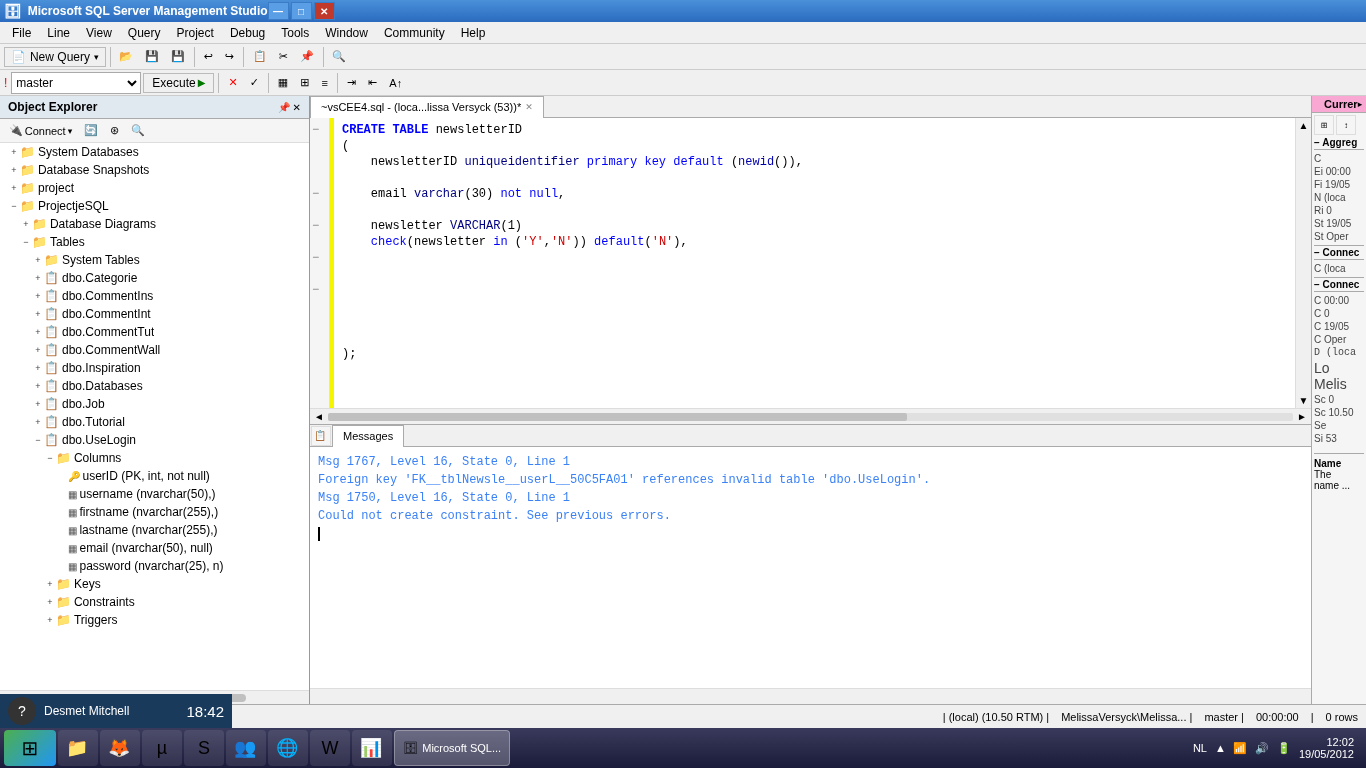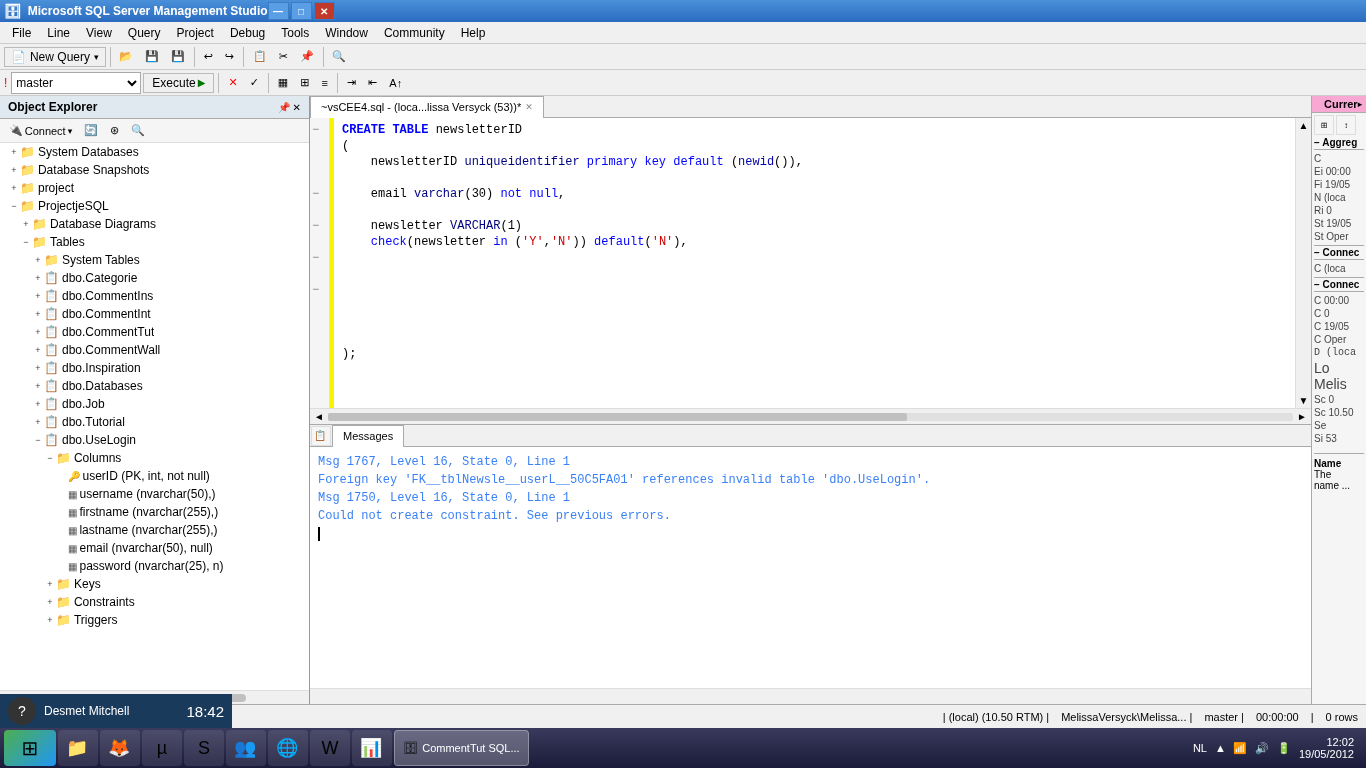--- a/index.html
+++ b/index.html
@@ -590,21 +590,21 @@
     </div>
   <div class="taskbar-app">
       <span>W</span>
     </div>
   <div class="taskbar-app">
       <span>📊</span>
     </div>
 
   <div style="height:36px; background:rgba(255,255,255,0.25); border:1px solid rgba(255,255,255,0.3); border-radius:4px; padding:0 8px; display:flex; align-items:center; gap:4px; cursor:pointer;">
     <span>🗄</span>
-    <span style="color:white; font-size:11px;">CommentTut SQL...</span>
+    <span style="color:white; font-size:11px;">Microsoft SQL...</span>
   </div>
 
   <div class="taskbar-right">
     <span>NL</span>
     <span>▲</span>
     <span>📶</span>
     <span>🔊</span>
     <span>🔋</span>
     <div style="text-align:right;">
       <div>12:02</div>

